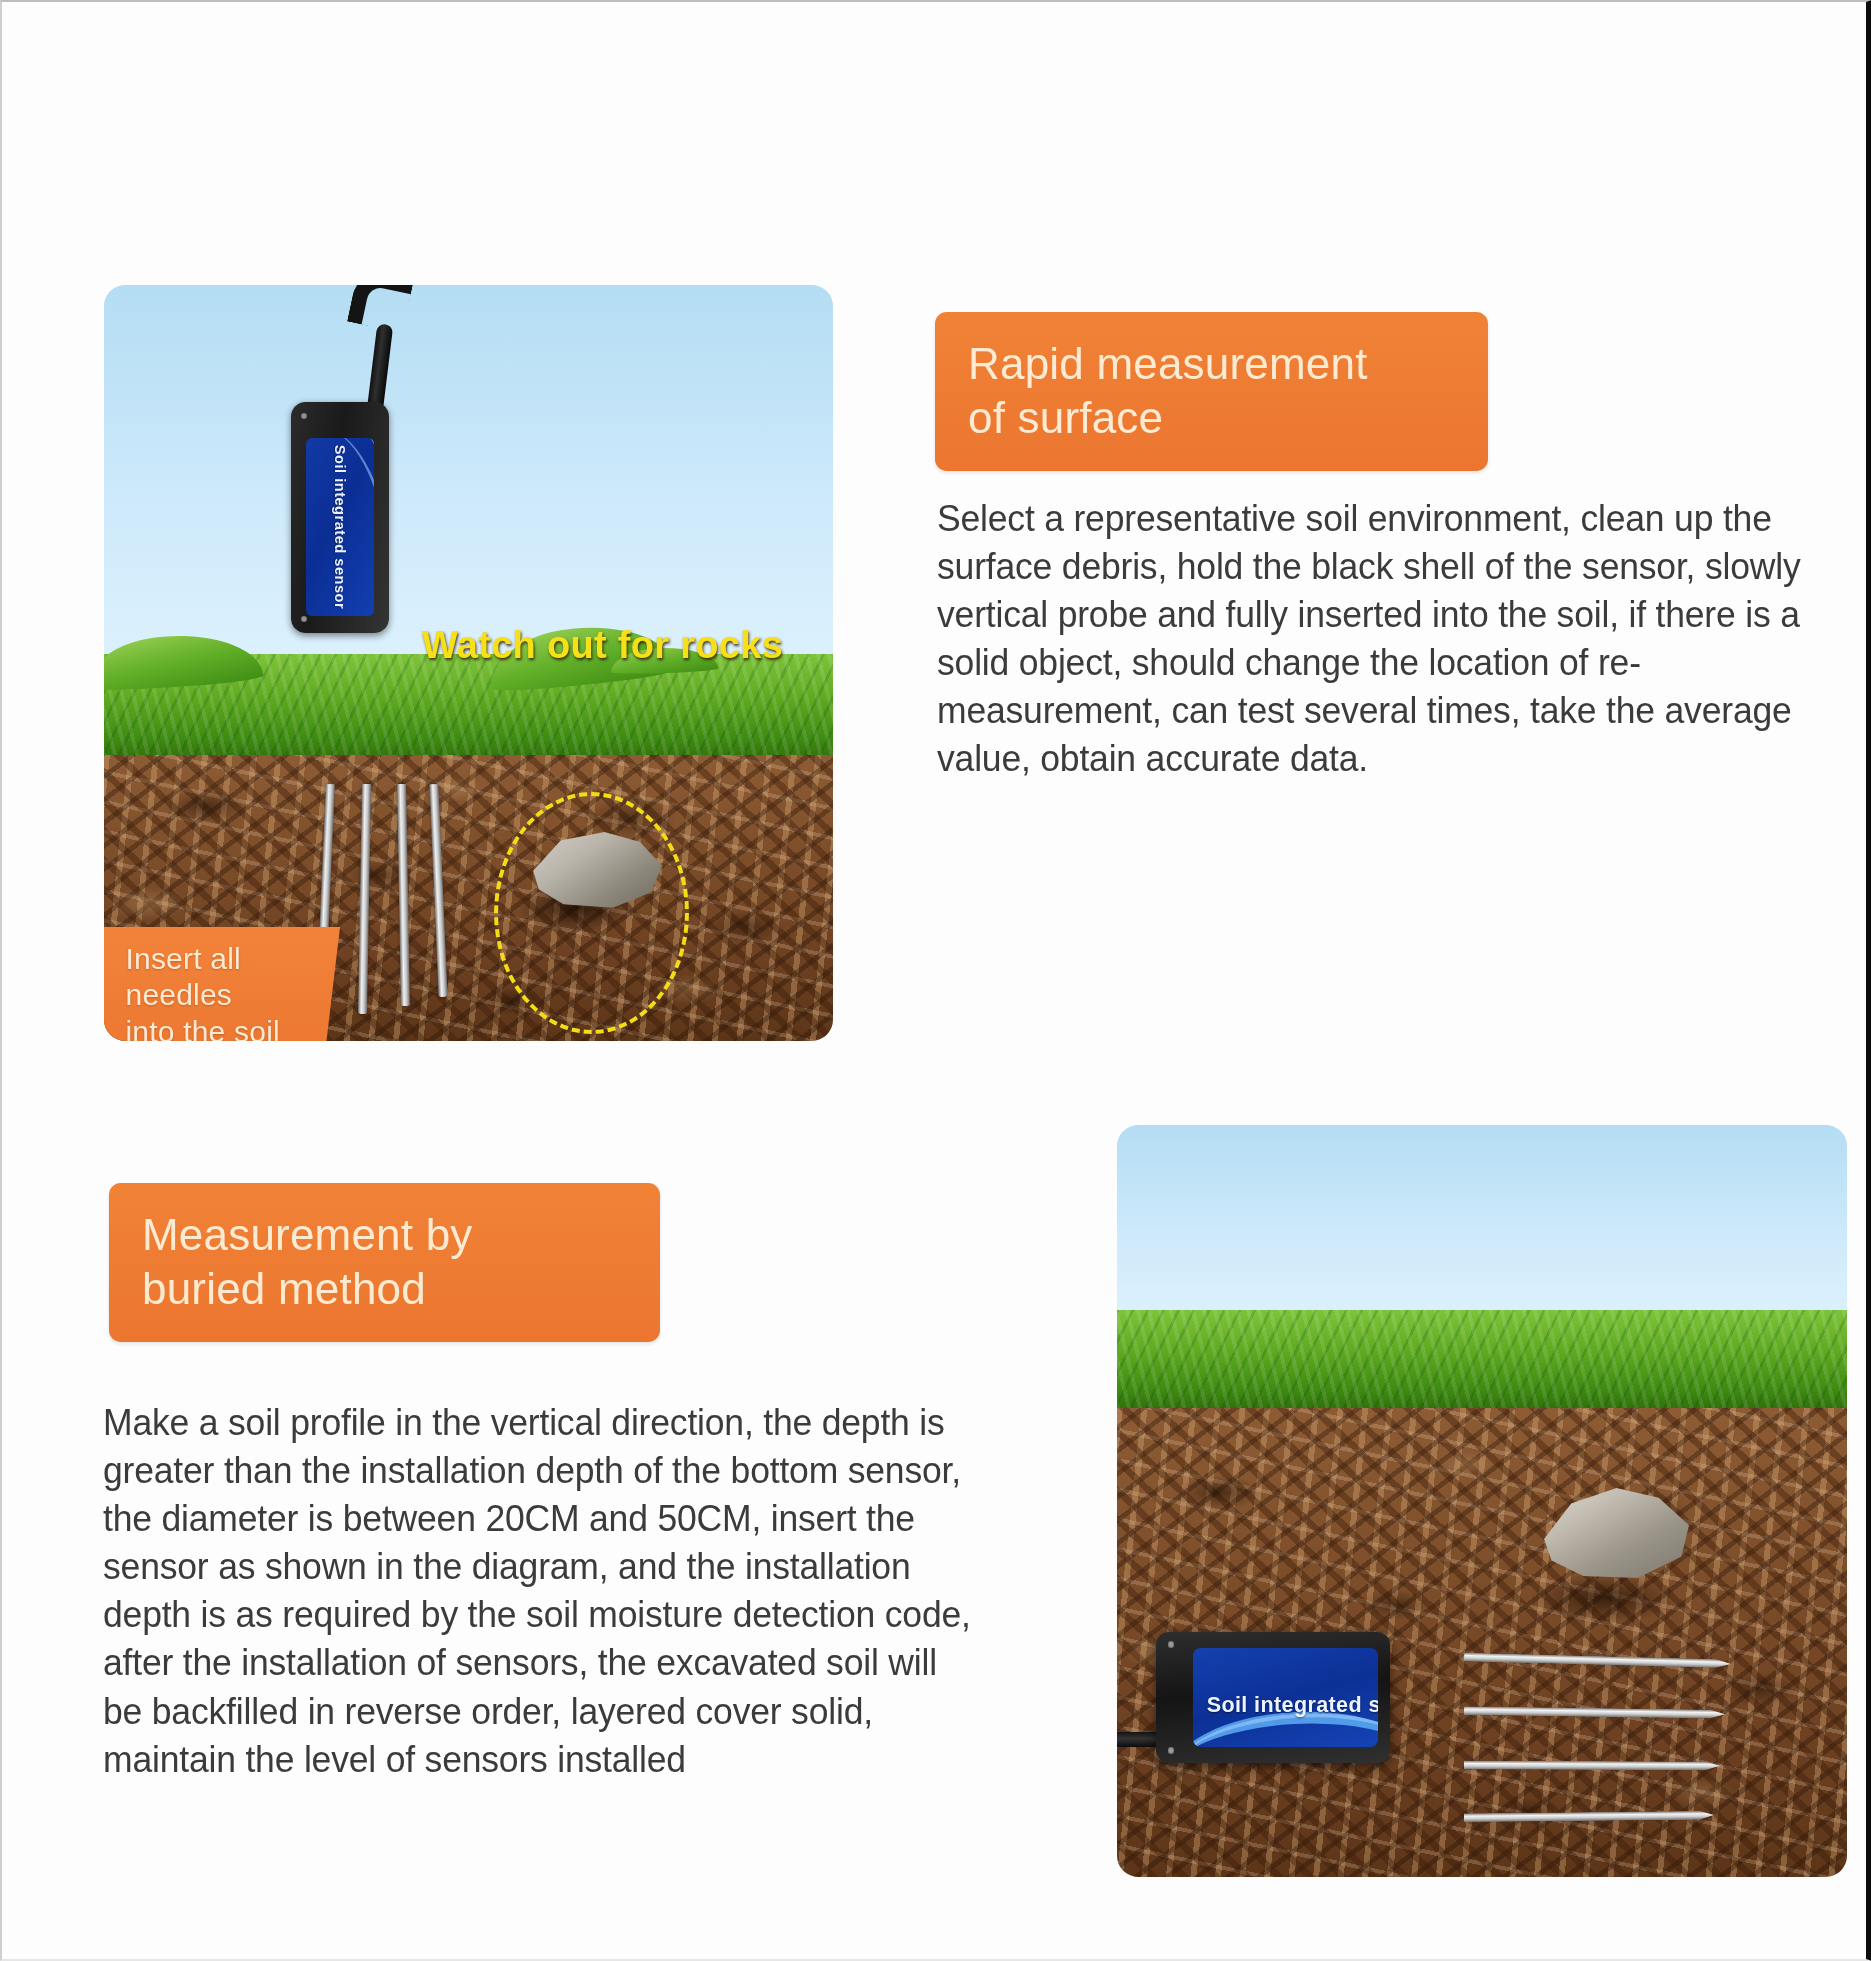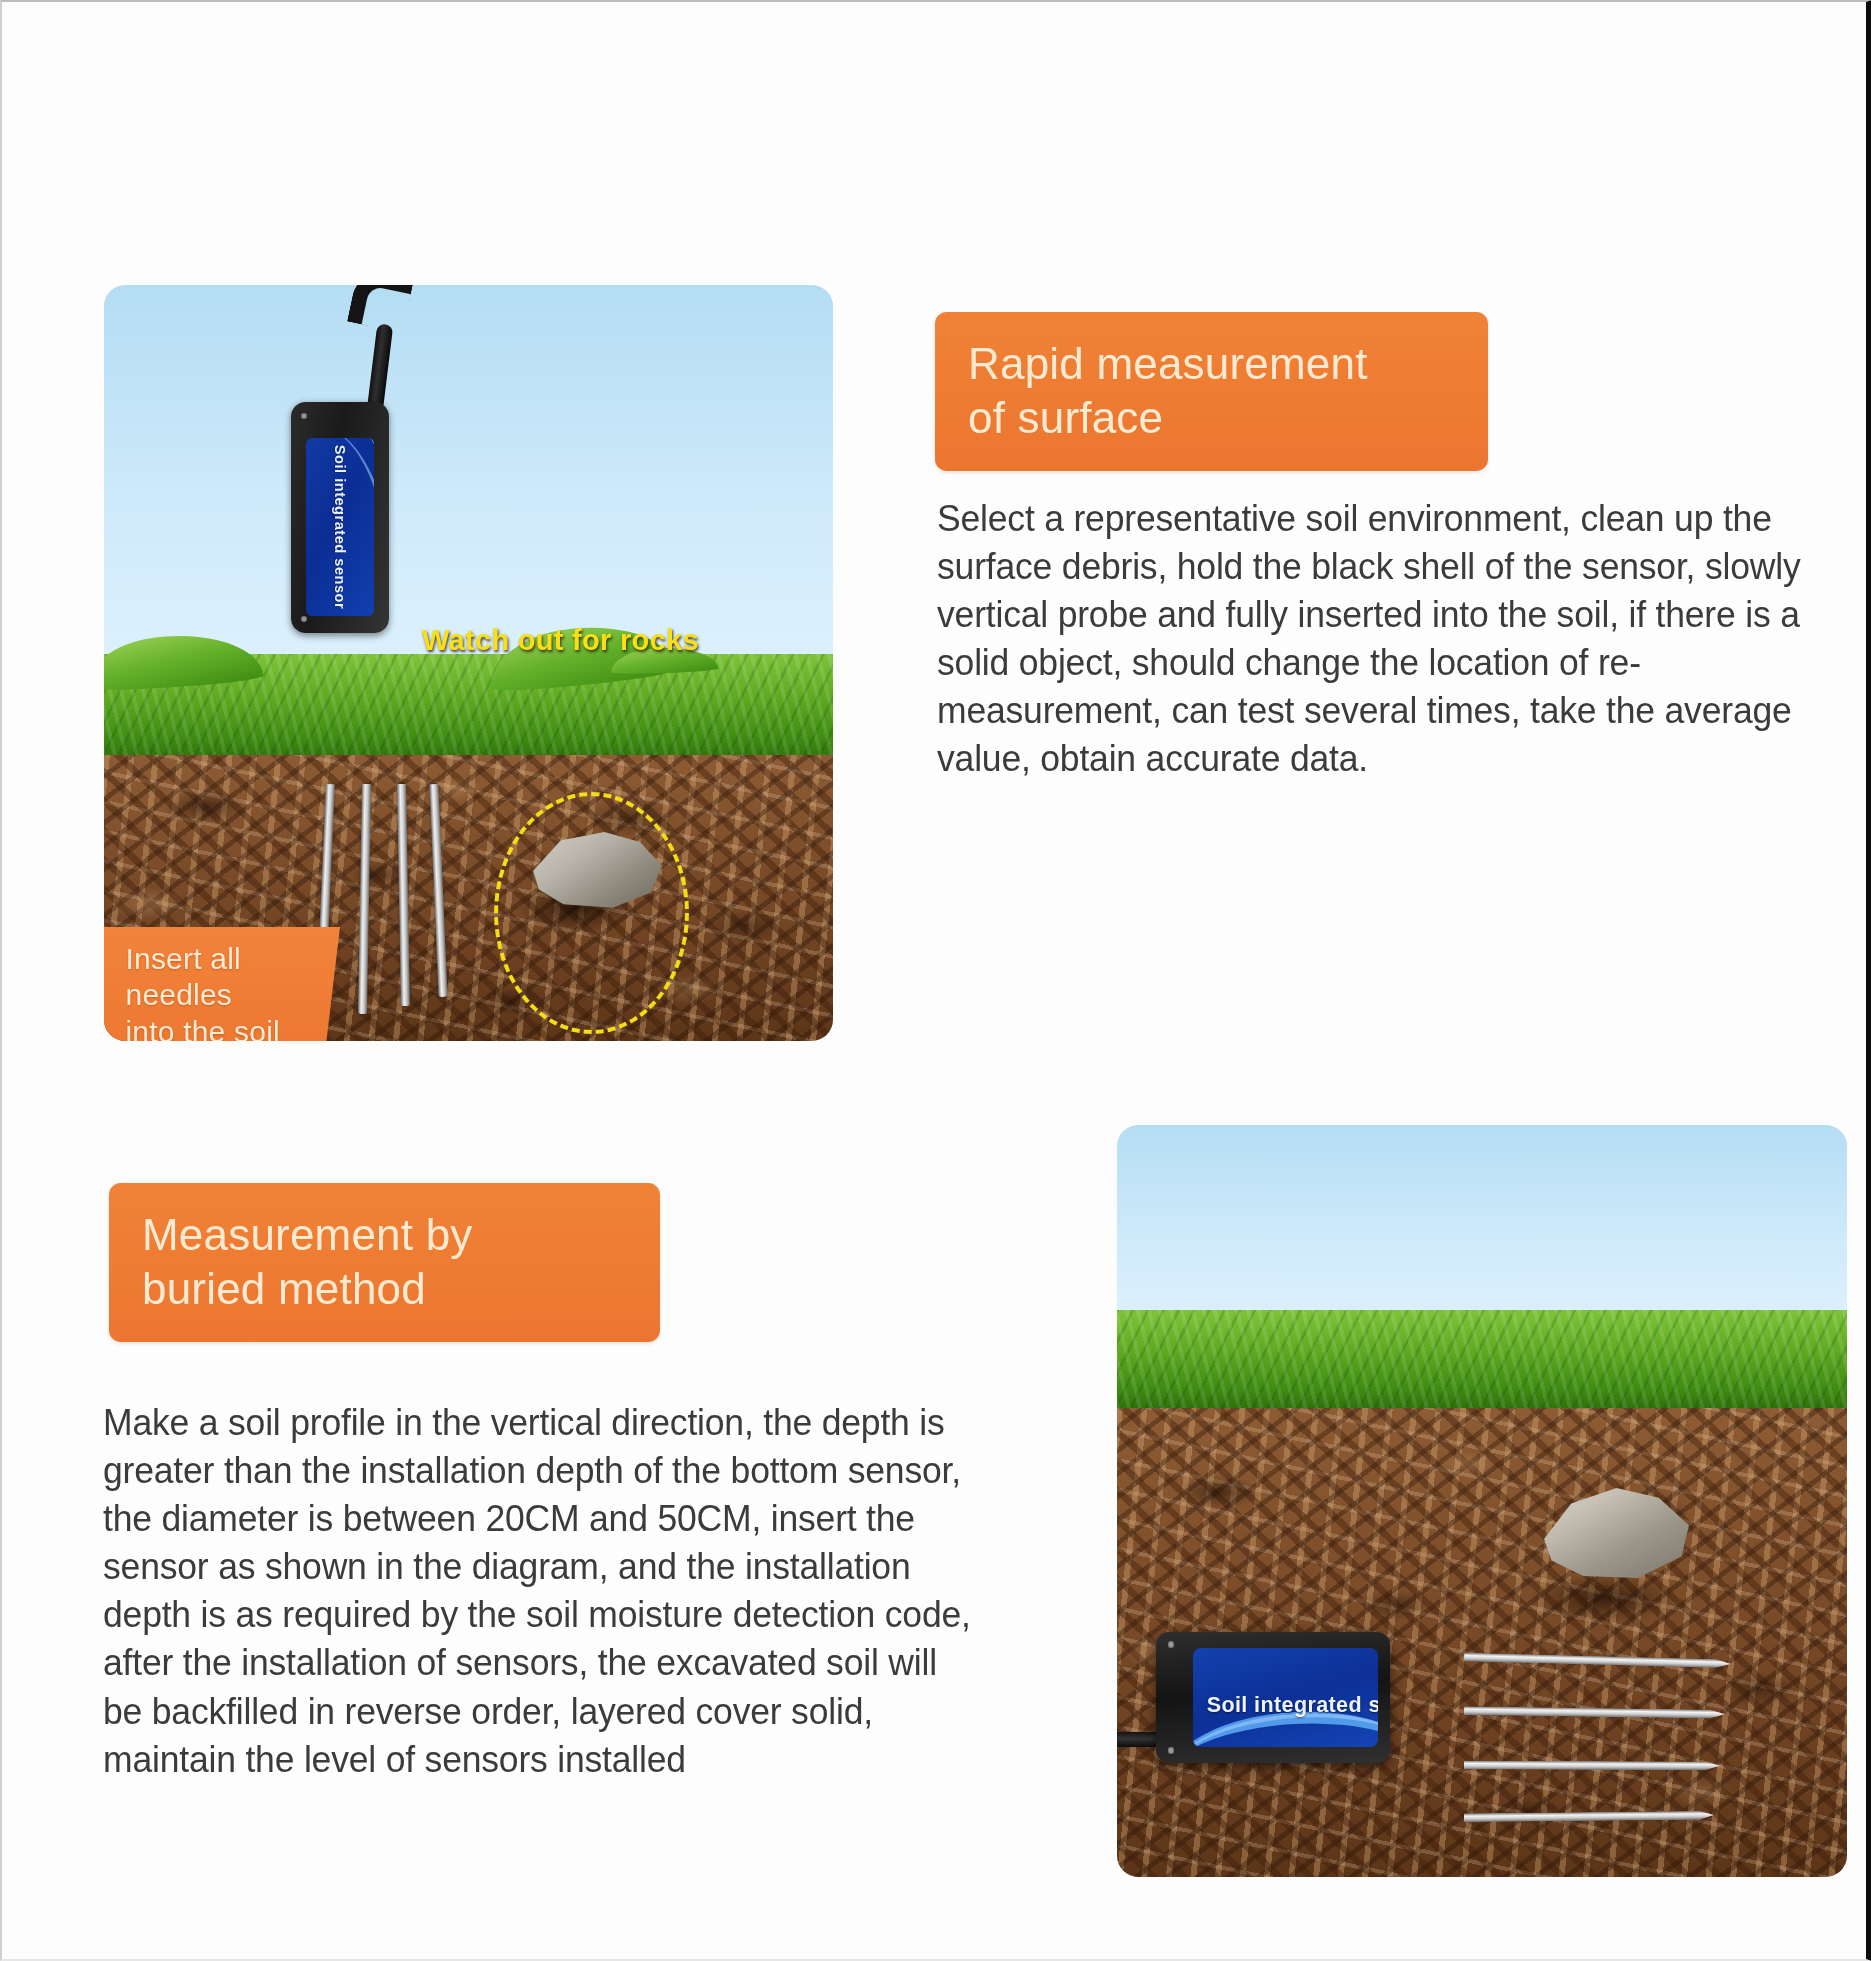--- a/index.html
+++ b/index.html
@@ -230,21 +230,21 @@
     background: radial-gradient(ellipse at 50% 50%, rgba(20,8,0,.75), rgba(20,8,0,0) 70%);
   }
   #dashed-circle {
     position: absolute;
     border: 4.9px dashed #F3DE15;
     border-radius: 50%;
   }
   #watch-label {
     position: absolute;
     color: #F7E017;
-    font-size: 29px;
+    font-size: 38px;
     font-weight: bold;
     letter-spacing: 0.3px;
     text-shadow: 1px 2px 2.9px rgba(40,25,0,0.85);
     white-space: nowrap;
   }
 
   
   #insert-ribbon {
     position: absolute;
     background: linear-gradient(180deg,#F2833A 0%, #EC7630 100%);

